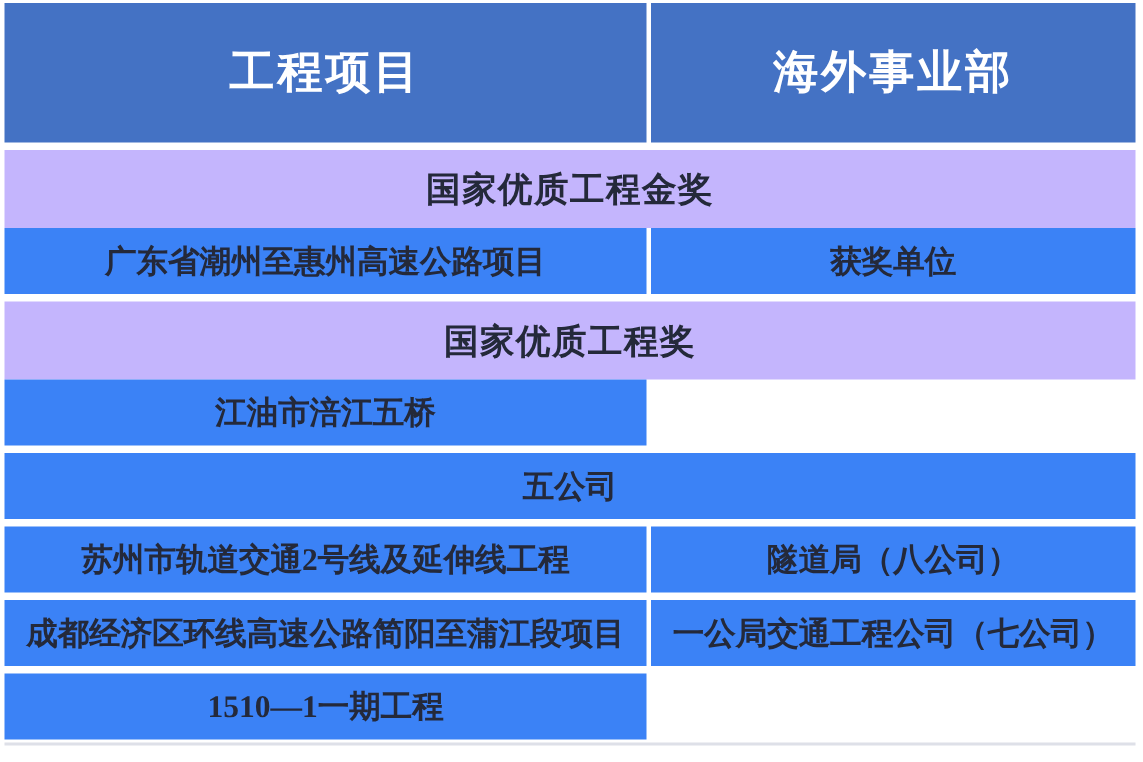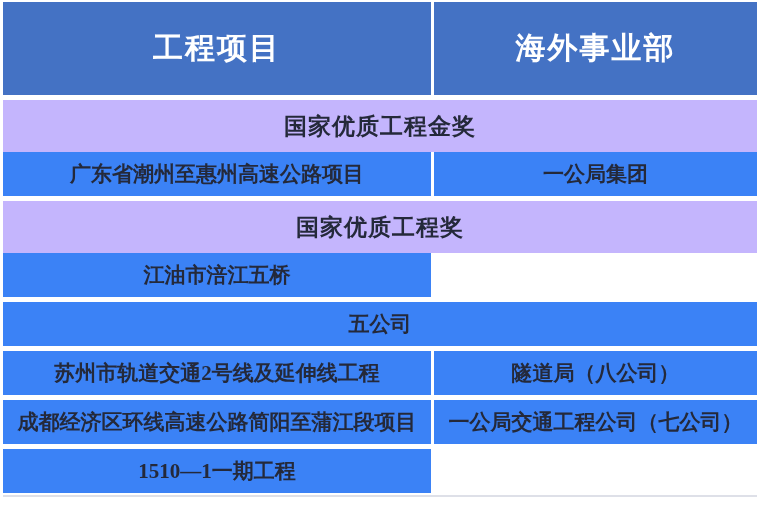--- a/index.html
+++ b/index.html
@@ -76,21 +76,21 @@
 
   <div class="row header-row">
     <div class="cell cell-left header-cell">工程项目</div>
     <div class="cell cell-right header-cell">海外事业部</div>
   </div>
 
   <div class="section-row">国家优质工程金奖</div>
 
   <div class="row data-row">
     <div class="cell cell-left data-cell">广东省潮州至惠州高速公路项目</div>
-    <div class="cell cell-right data-cell">一公局集团</div>
+    <div class="cell cell-right data-cell">获奖单位</div>
   </div>
 
   <div class="section-row">国家优质工程奖</div>
 
   <div class="row data-row">
     <div class="cell cell-left data-cell">江油市涪江五桥</div>
   </div>
 
   <div class="row data-row">
     <div class="cell cell-right data-cell">五公司</div>

